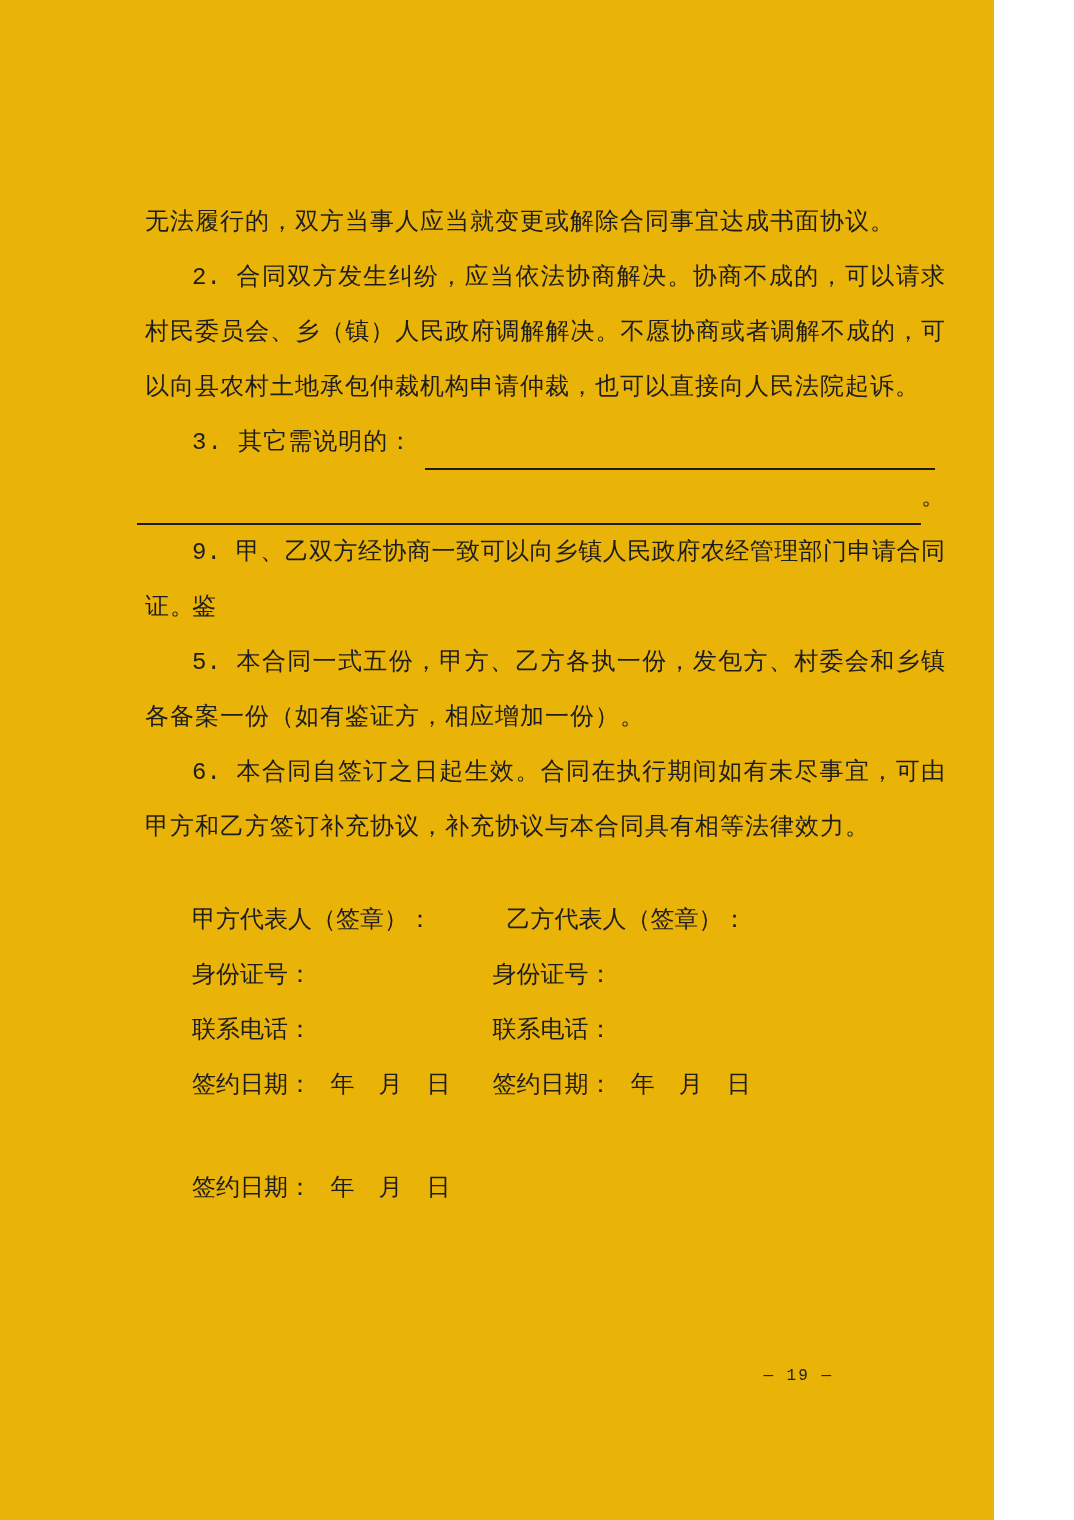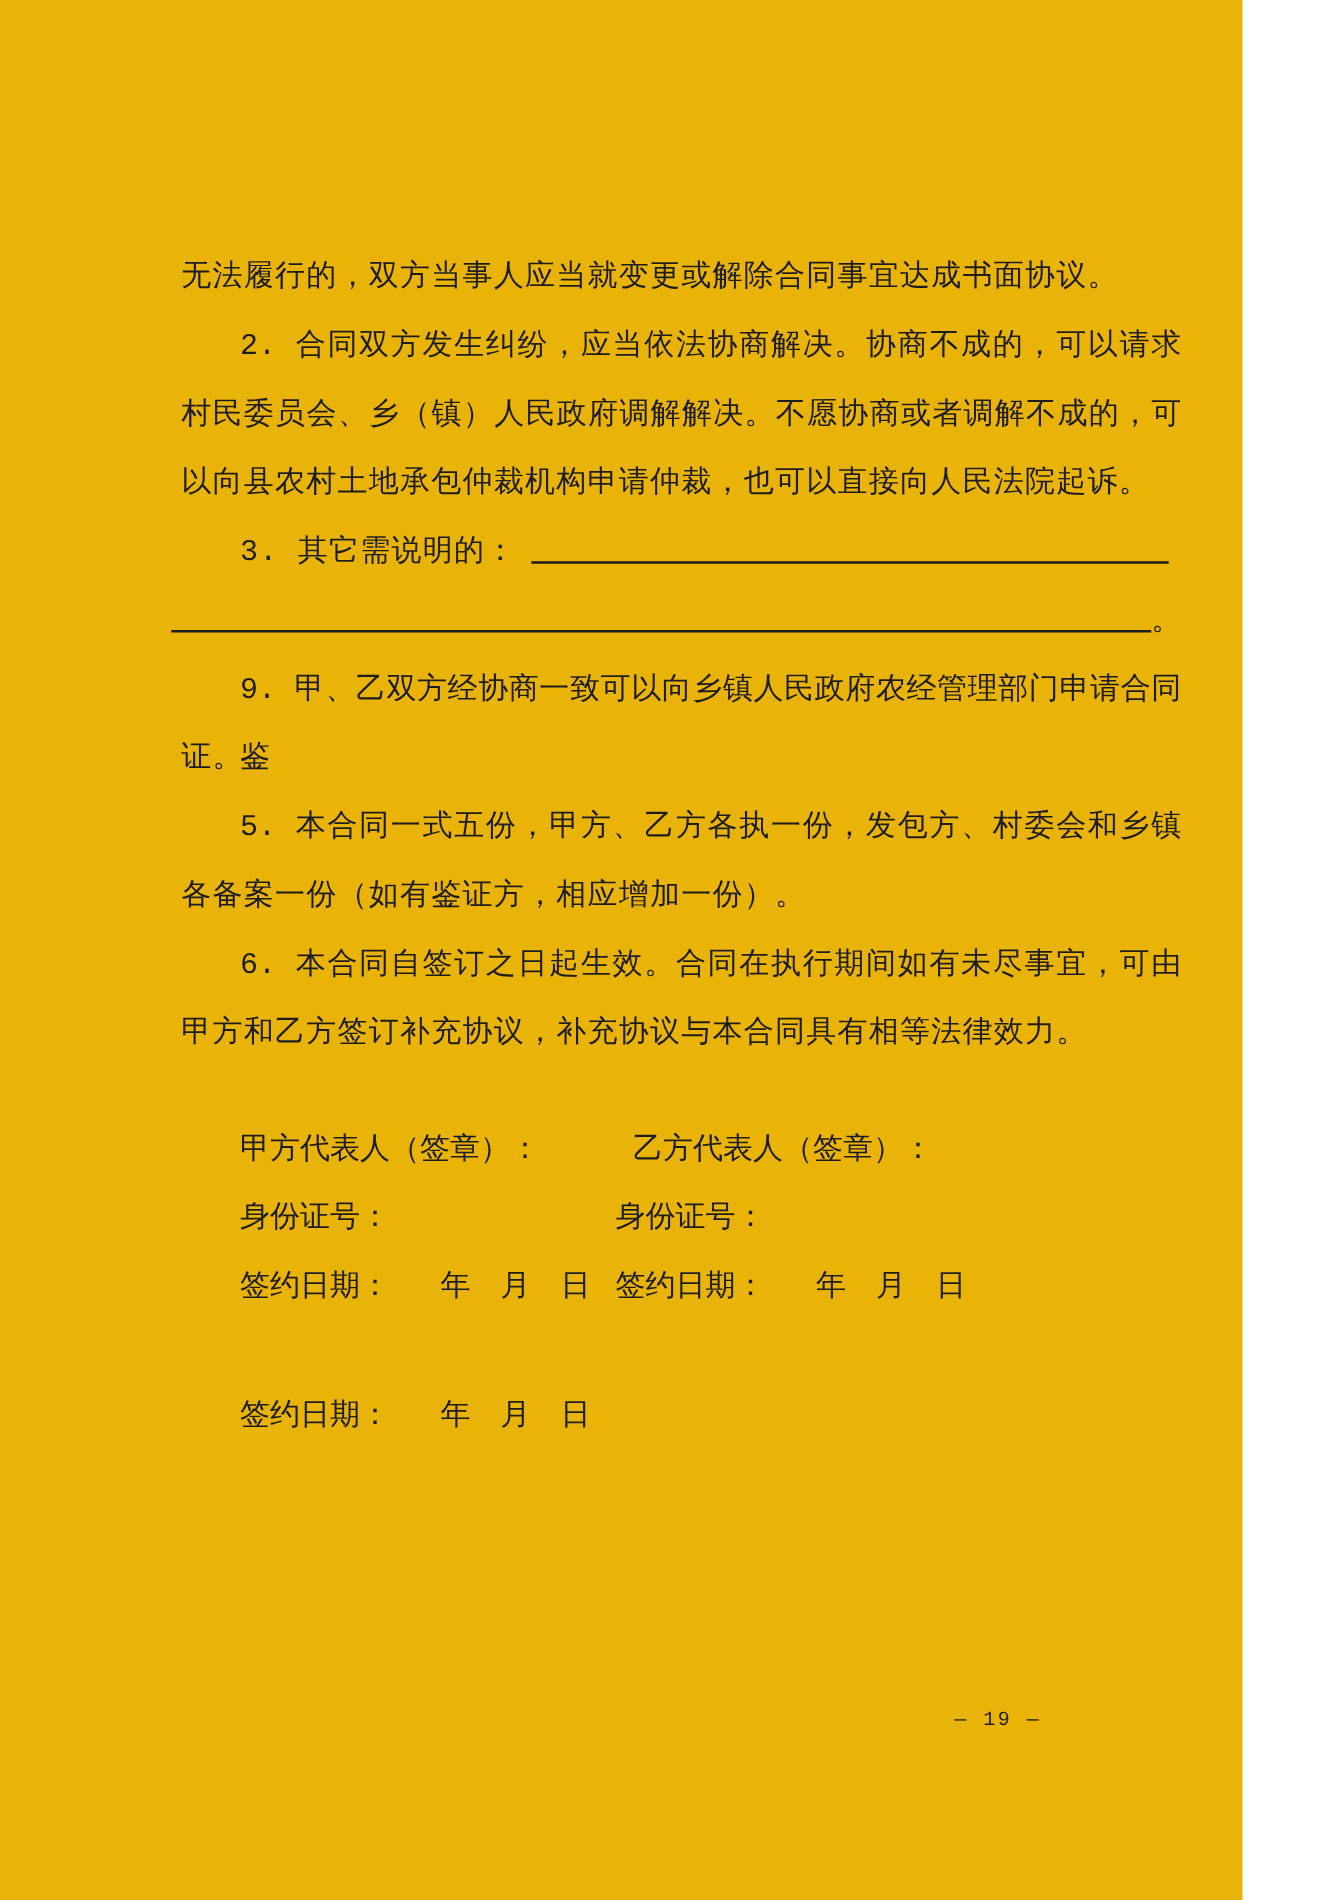--- a/index.html
+++ b/index.html
@@ -30,42 +30,42 @@
   }
   .full {
     text-align: justify;
     text-align-last: justify;
     text-justify: inter-character;
   }
   .indent { padding-left: 47px; }
   .last { letter-spacing: 1px; }
   .flexrow {
     display: flex;
-    align-items: flex-start;
+    align-items: flex-end;
   }
   .blank {
     flex: 1 1 auto;
     height: 34px;
     border-bottom: 2px solid #1d1d1d;
   }
   .blank.after-label { margin-left: 12px; margin-right: 10px; }
   .cont-row { margin-left: -8px; width: 808px; }
   .punct { display: inline-block; width: 24px; }
   .sig-block { margin-top: 38px; }
   .att-block { margin-top: 48px; }
   .sigrow {
     height: 55px;
     padding-left: 47px;
     white-space: nowrap;
   }
   .cell { display: inline-block; vertical-align: top; }
   .w300 { width: 300px; }
   .w286 { width: 286px; }
   .w191 { width: 191px; }
-  .date-blank { margin-left: 26px; white-space: pre; text-align: center; }
+  .date-blank { margin-left: 4px; white-space: pre; text-align: center; }
   .pagenum {
     position: absolute;
     top: 1362px;
     right: 161px;
     font-size: 16px;
     line-height: 28px;
     letter-spacing: 2px;
     color: #1d1d1d;
   }
 </style>
@@ -102,20 +102,24 @@
     <div class="sig-block">
       <div class="sigrow">
         <span class="cell w300">甲方代表人（签章）：</span>
         <span class="cell">乙方代表人（签章）：</span>
       </div>
       <div class="sigrow">
         <span class="cell w286">身份证号：</span>
         <span class="cell">身份证号：</span>
       </div>
       <div class="sigrow">
+        <span class="cell w286">联系电话：</span>
+        <span class="cell">联系电话：</span>
+      </div>
+      <div class="sigrow">
         <span class="cell w286">
           <span>签约日期：</span>
           <span class="date-blank">年　月　日</span>
         </span>
         <span class="cell">
           <span>签约日期：</span>
           <span class="date-blank">年　月　日</span>
         </span>
       </div>
     </div>

